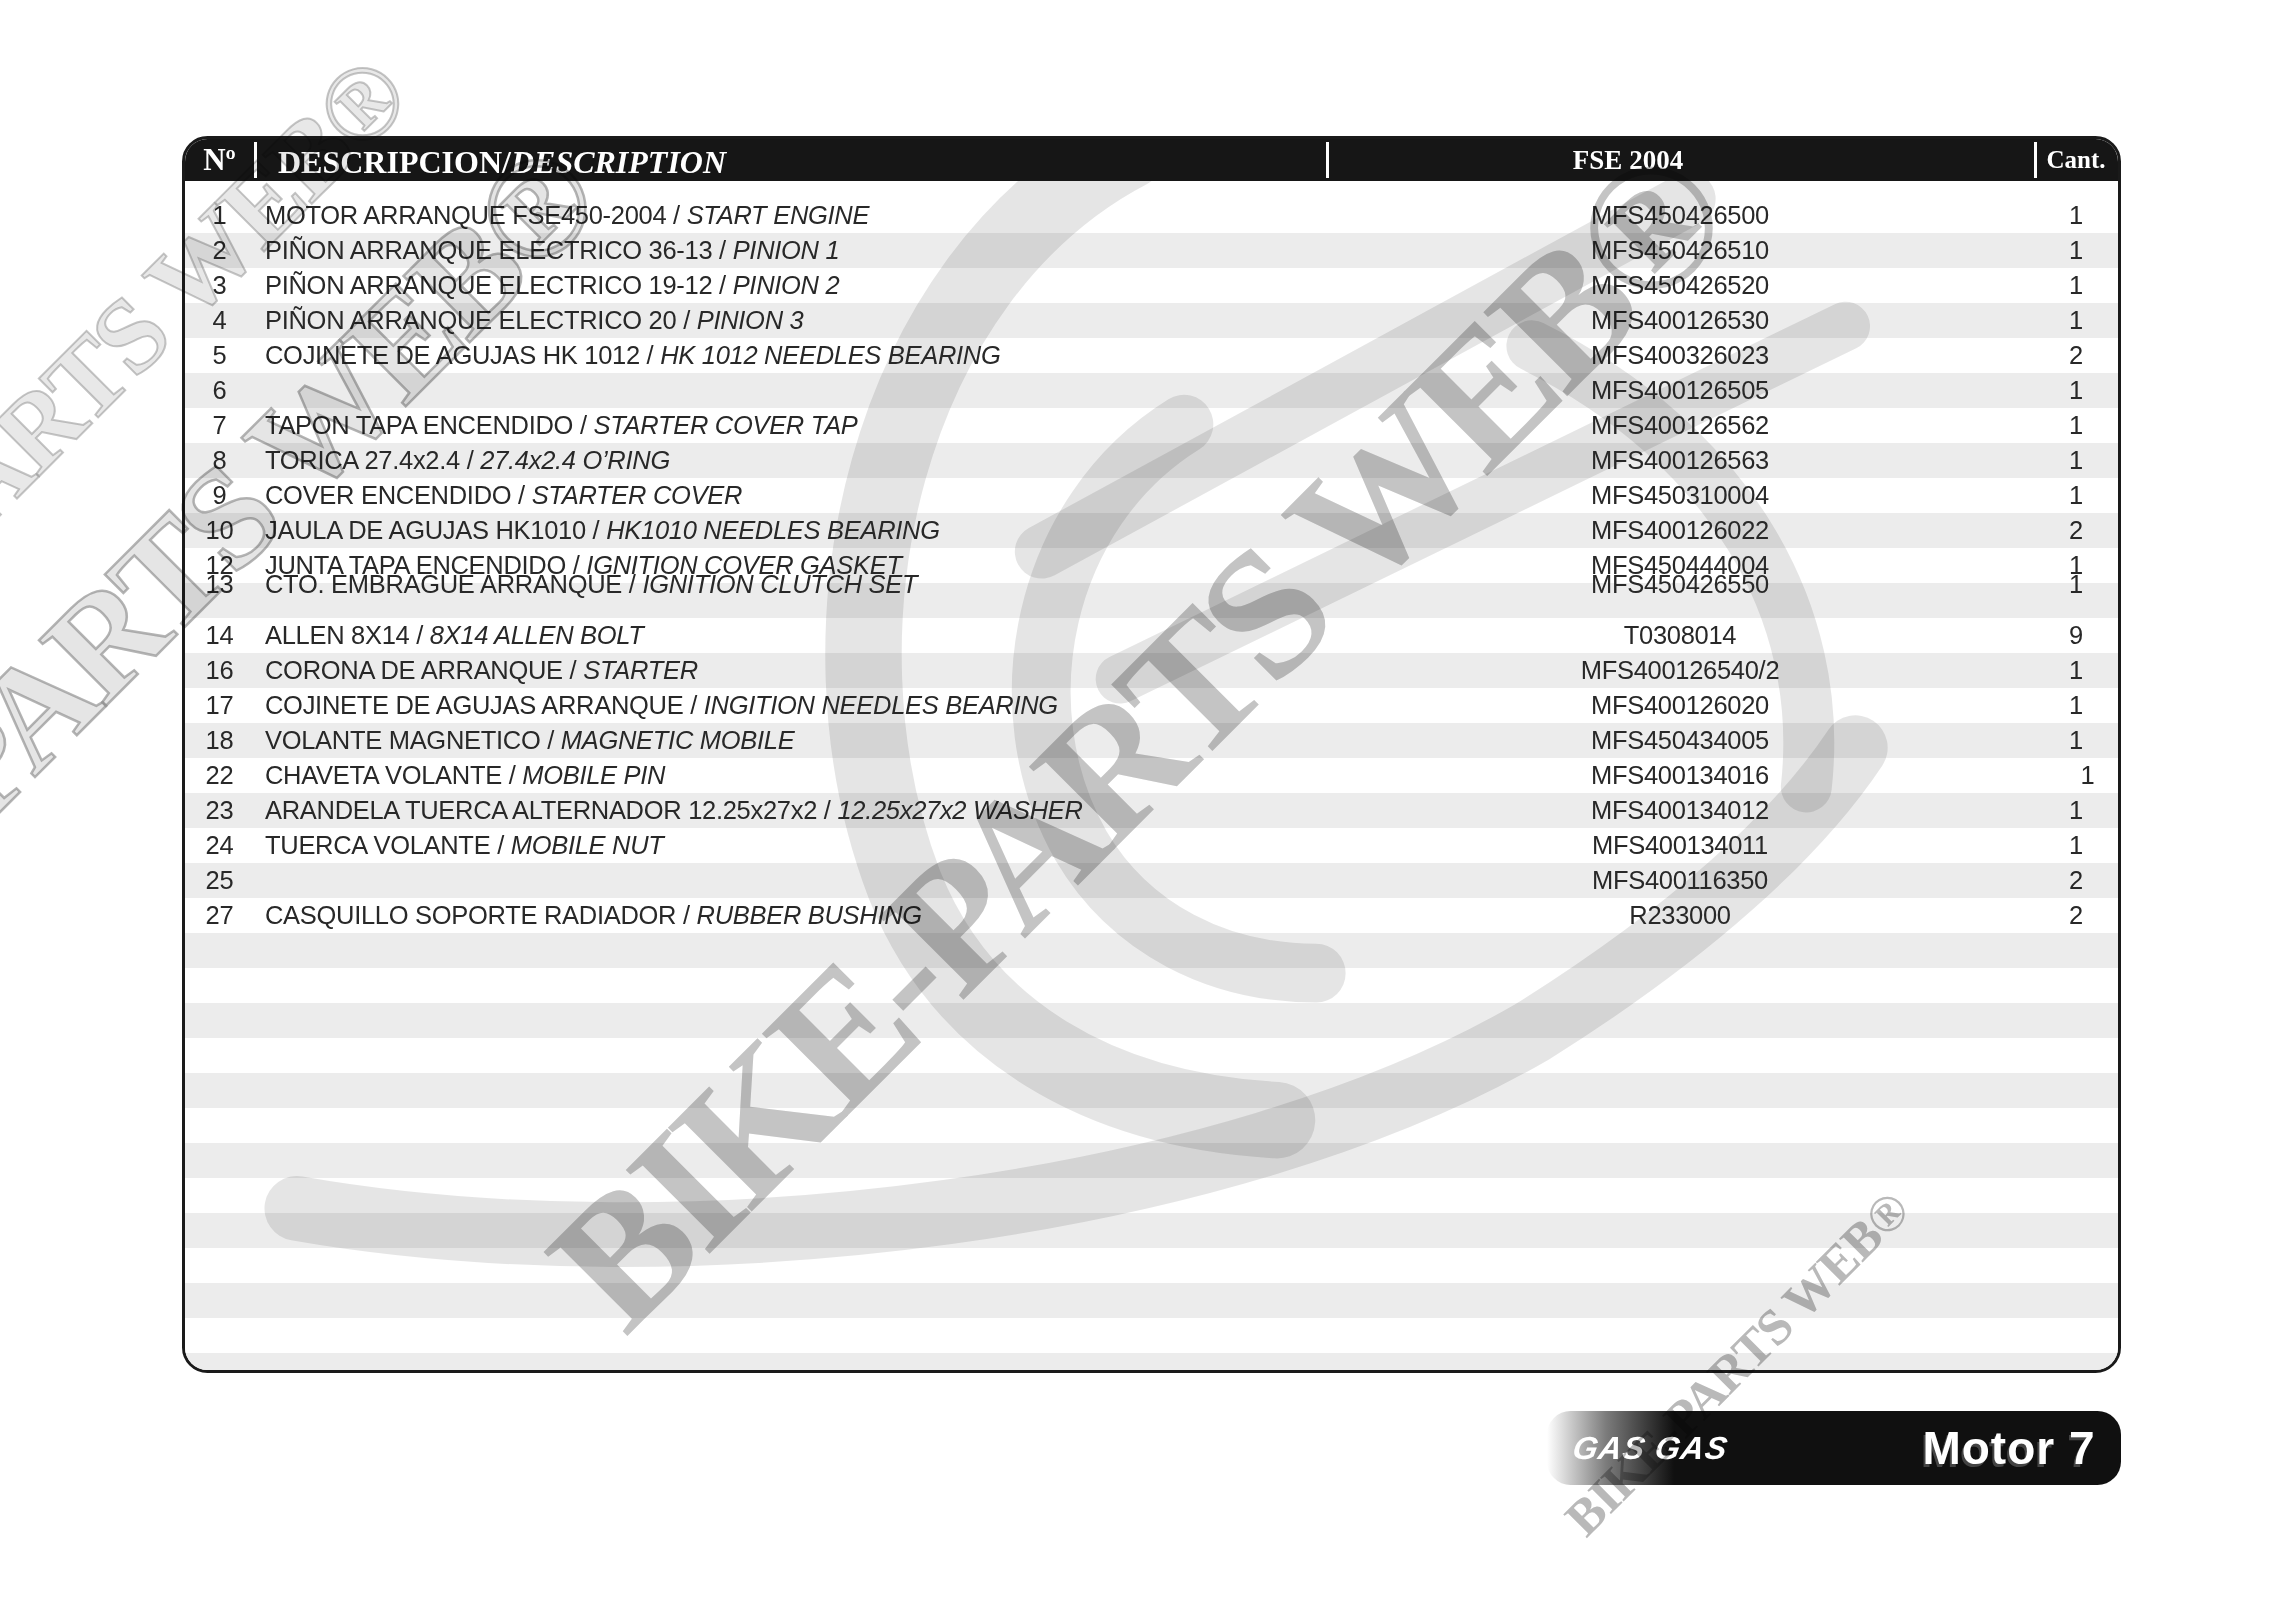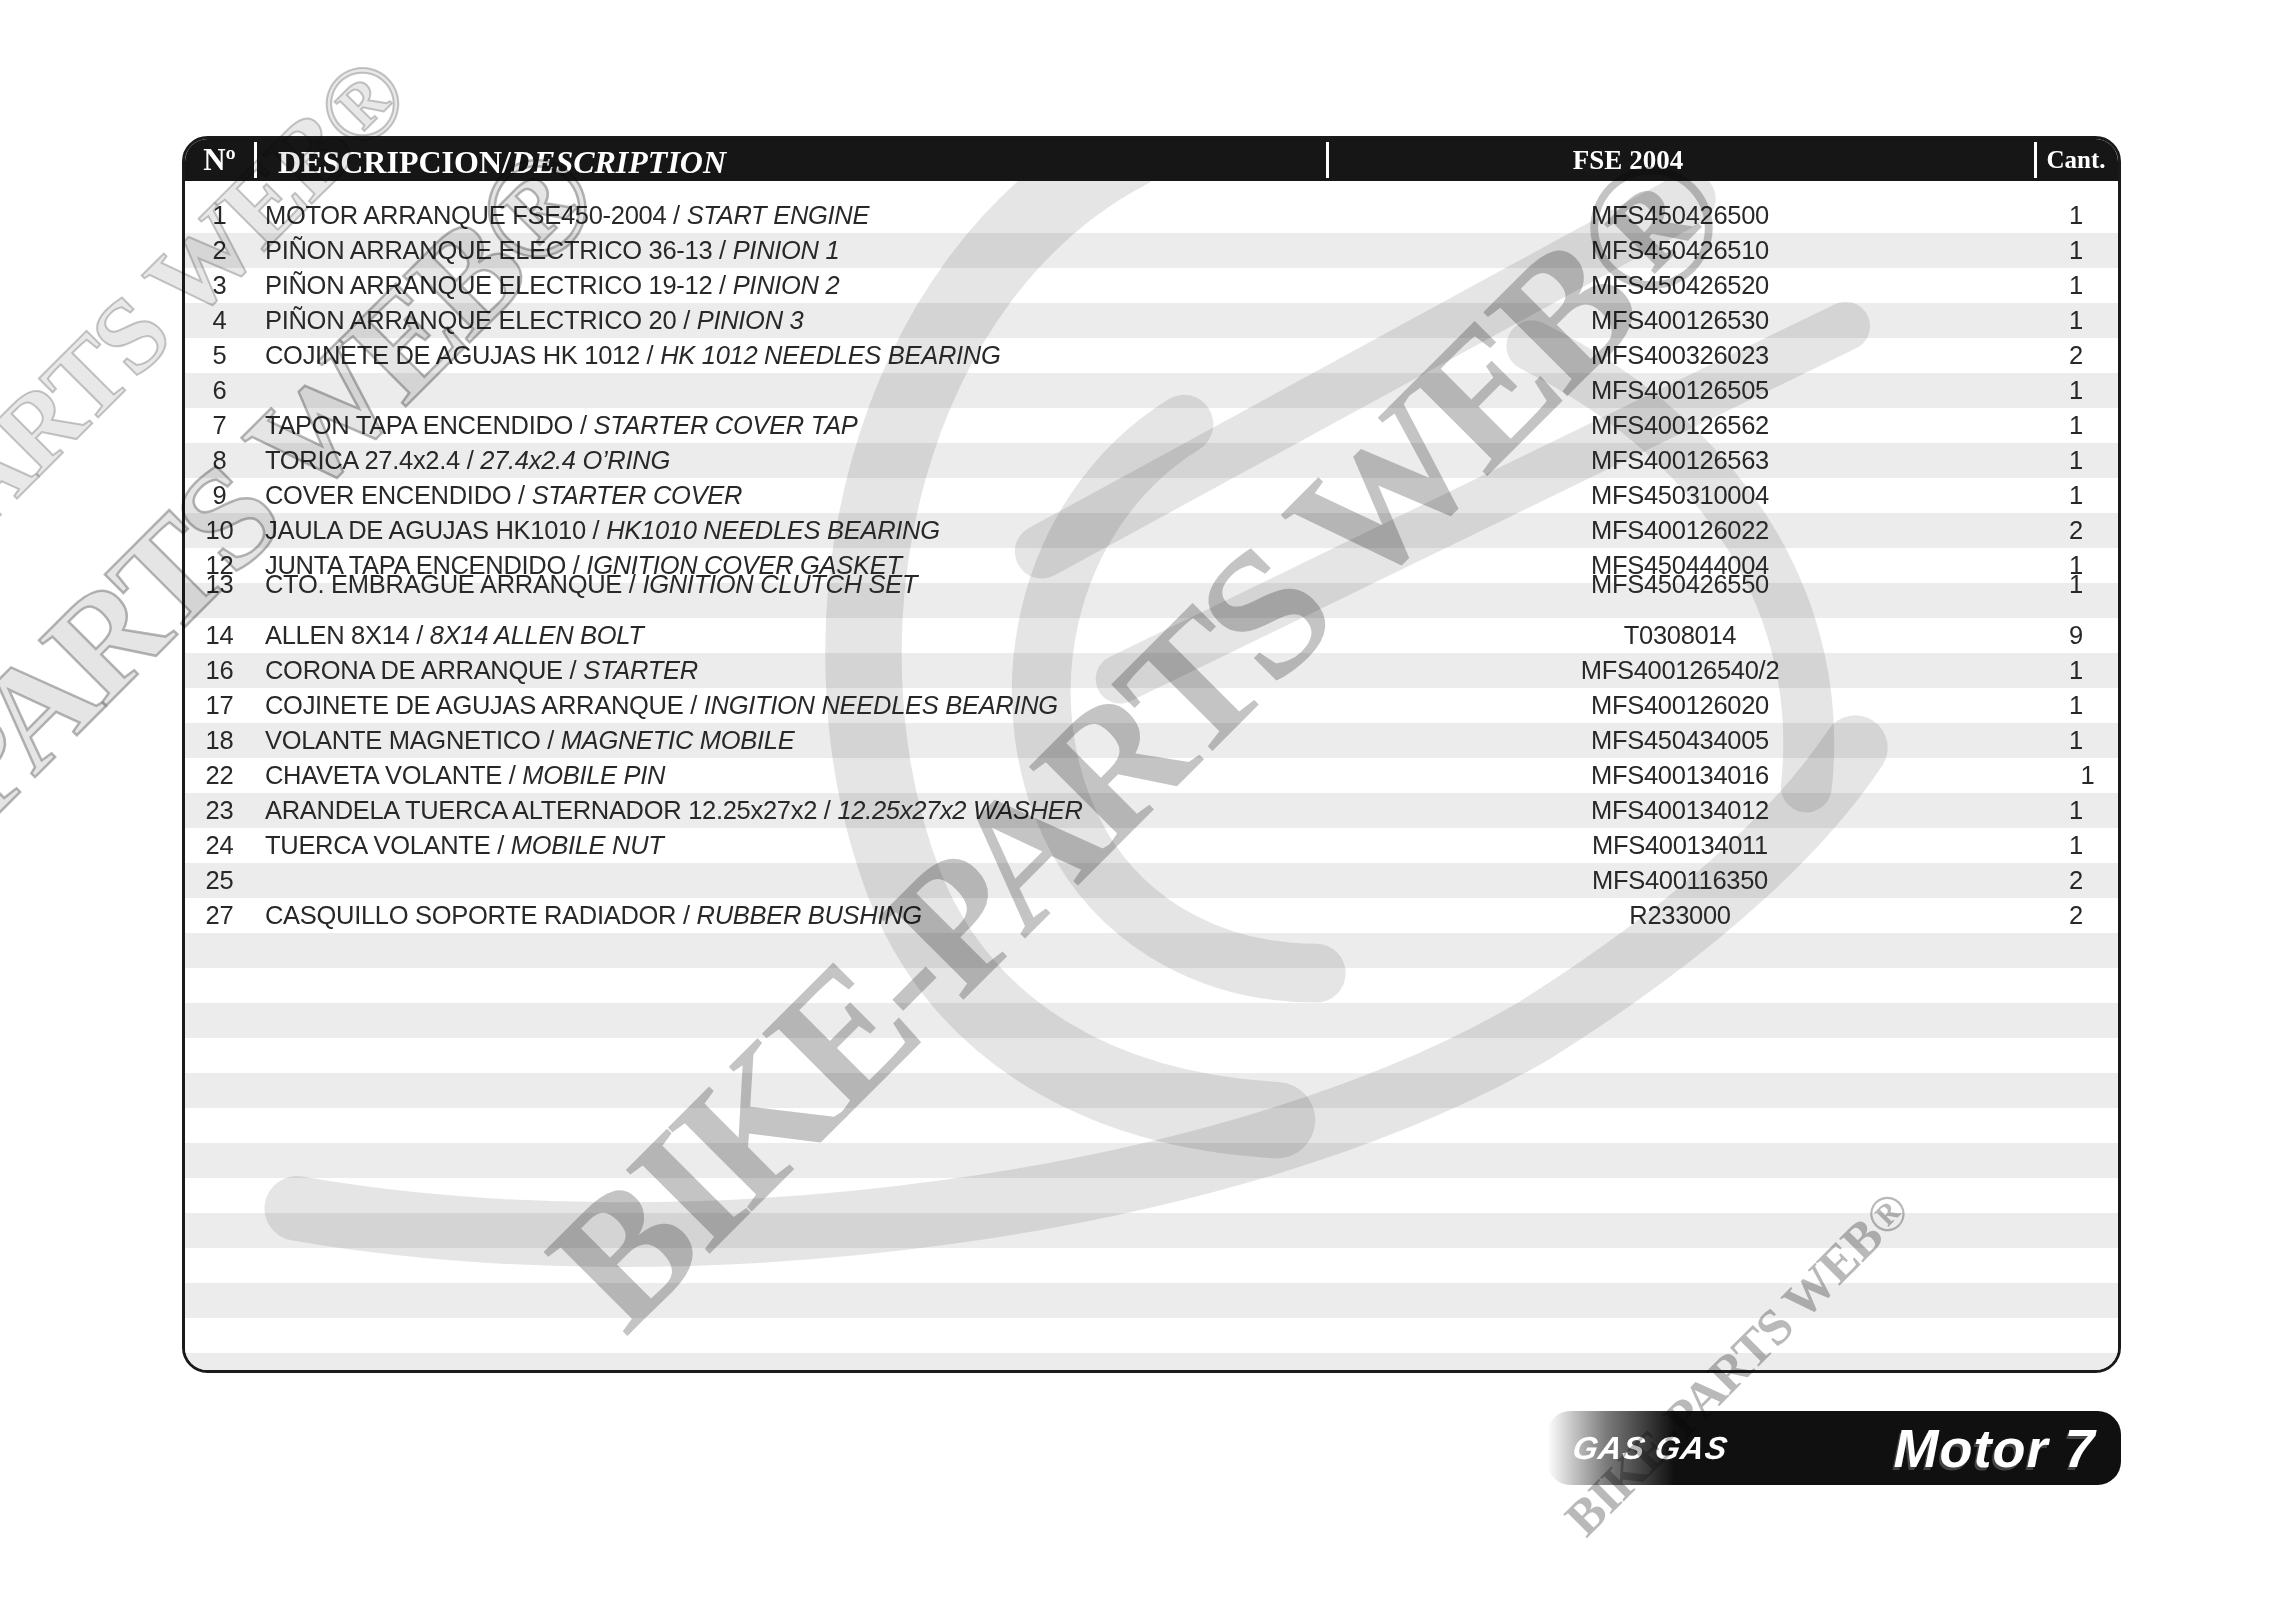--- a/index.html
+++ b/index.html
@@ -51,22 +51,22 @@
     position:absolute;left:1547px;top:1411px;width:574px;height:74px;
     border-radius:23.5px;z-index:6;
     background:linear-gradient(90deg,rgba(16,16,16,0) 0px,rgba(16,16,16,0.55) 59px,#101010 127px);
     display:flex;align-items:center;overflow:hidden;
   }
   .brand-wordmark{
     margin-left:25.5px;color:#ffffff;font-size:32px;font-weight:bold;font-style:italic;
     letter-spacing:1px;transform:skewX(-10deg);white-space:nowrap;
   }
   .model-label{
-    margin-left:auto;margin-right:25.5px;color:#ffffff;font-size:54px;
-    font-weight:bold;font-style:italic;letter-spacing:1px;white-space:nowrap;
+    margin-left:auto;margin-right:25.5px;color:#ffffff;font-size:46px;
+    font-weight:bold;letter-spacing:1px;white-space:nowrap;
     text-shadow:-2px 2.9px 0 rgba(130,130,130,0.45);
   }
   
   .wm-layer{position:absolute;inset:0;z-index:40;pointer-events:none;mix-blend-mode:multiply;}
   .wm{position:absolute;font-family:"Liberation Serif",serif;font-weight:bold;
     white-space:nowrap;transform:translate(-50%,-50%) rotate(-45deg);}
   .wm-solid-large{left:1137px;top:740px;font-size:181px;letter-spacing:-7.8px;color:#c4c4c4;}
   .wm-outline-large{left:125px;top:619px;font-size:143px;letter-spacing:-4.9px;
     color:rgba(208,208,208,0.55);-webkit-text-stroke:2.5px rgba(140,140,140,0.65);}
   .wm-small{left:1737px;top:1364px;font-size:51px;letter-spacing:-1px;color:#b9b9b9;}

